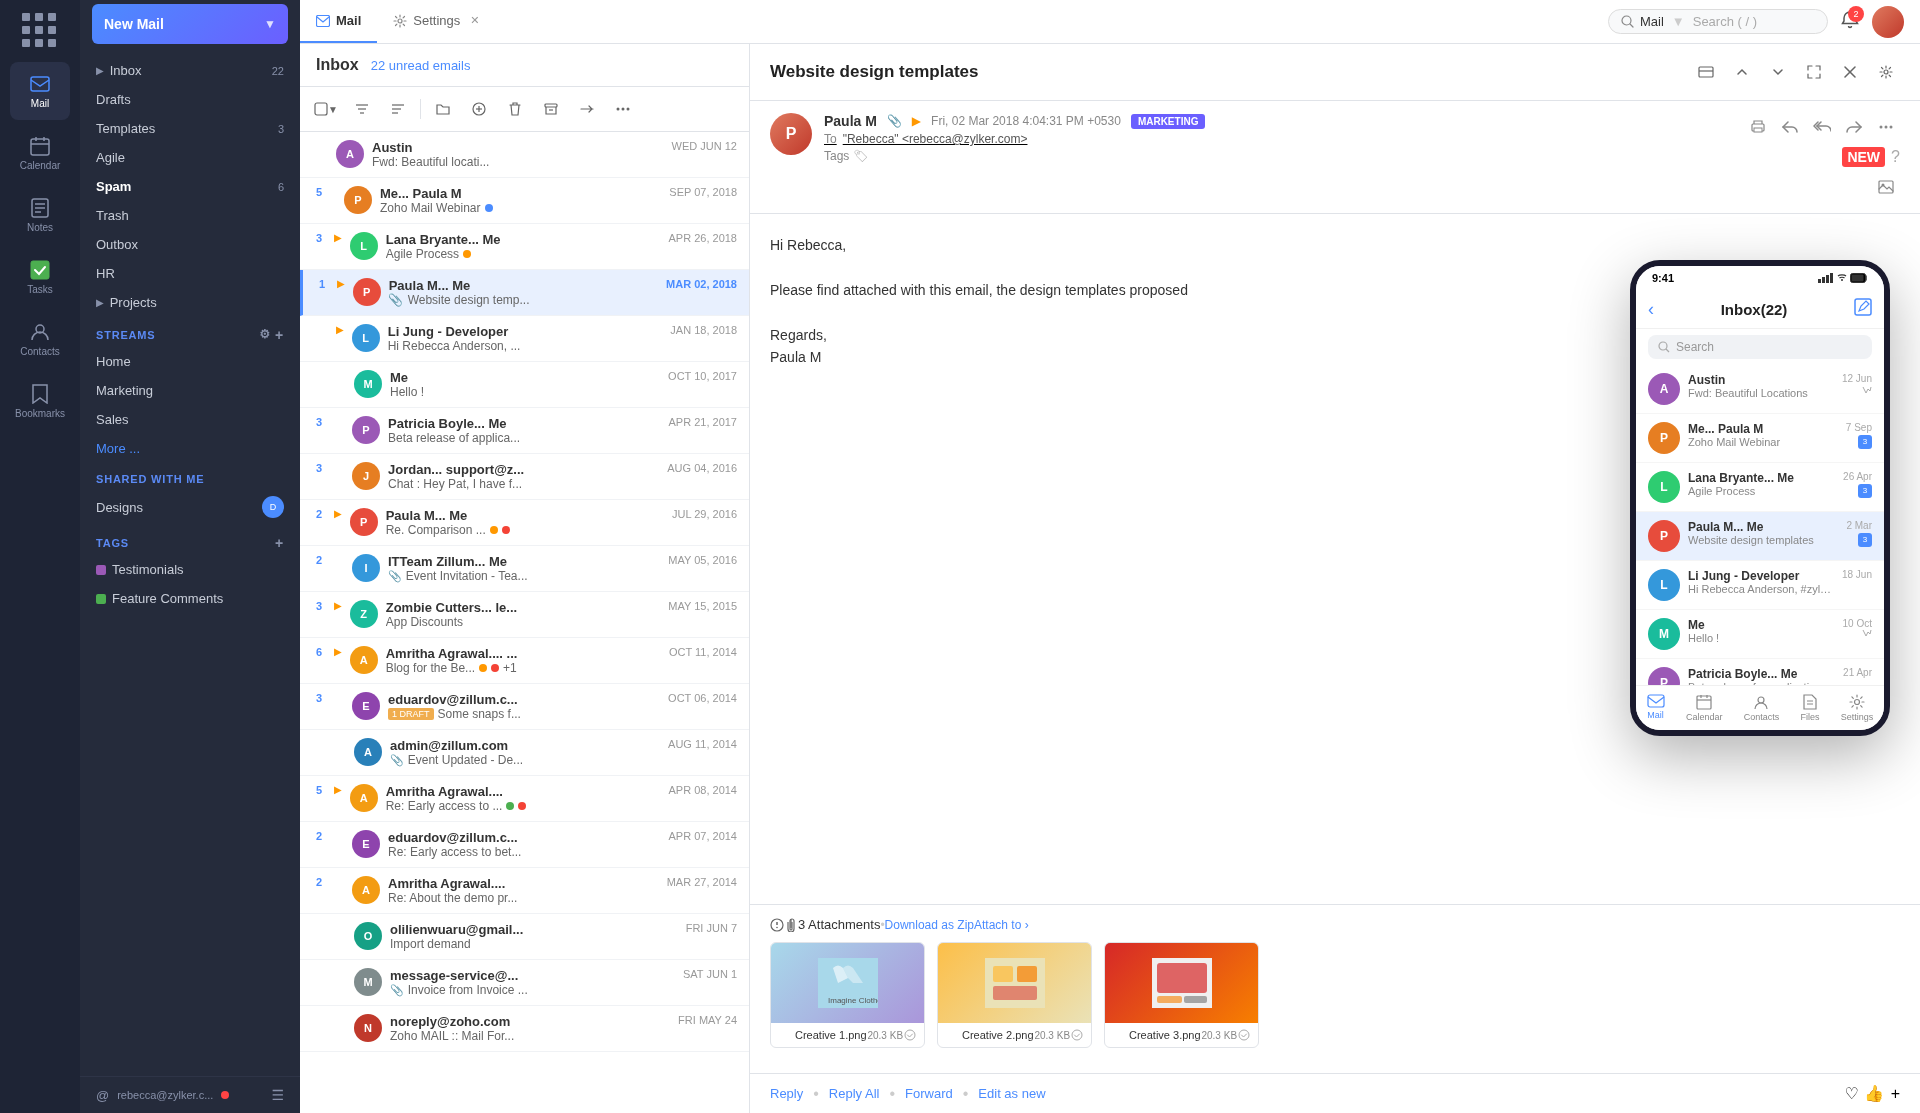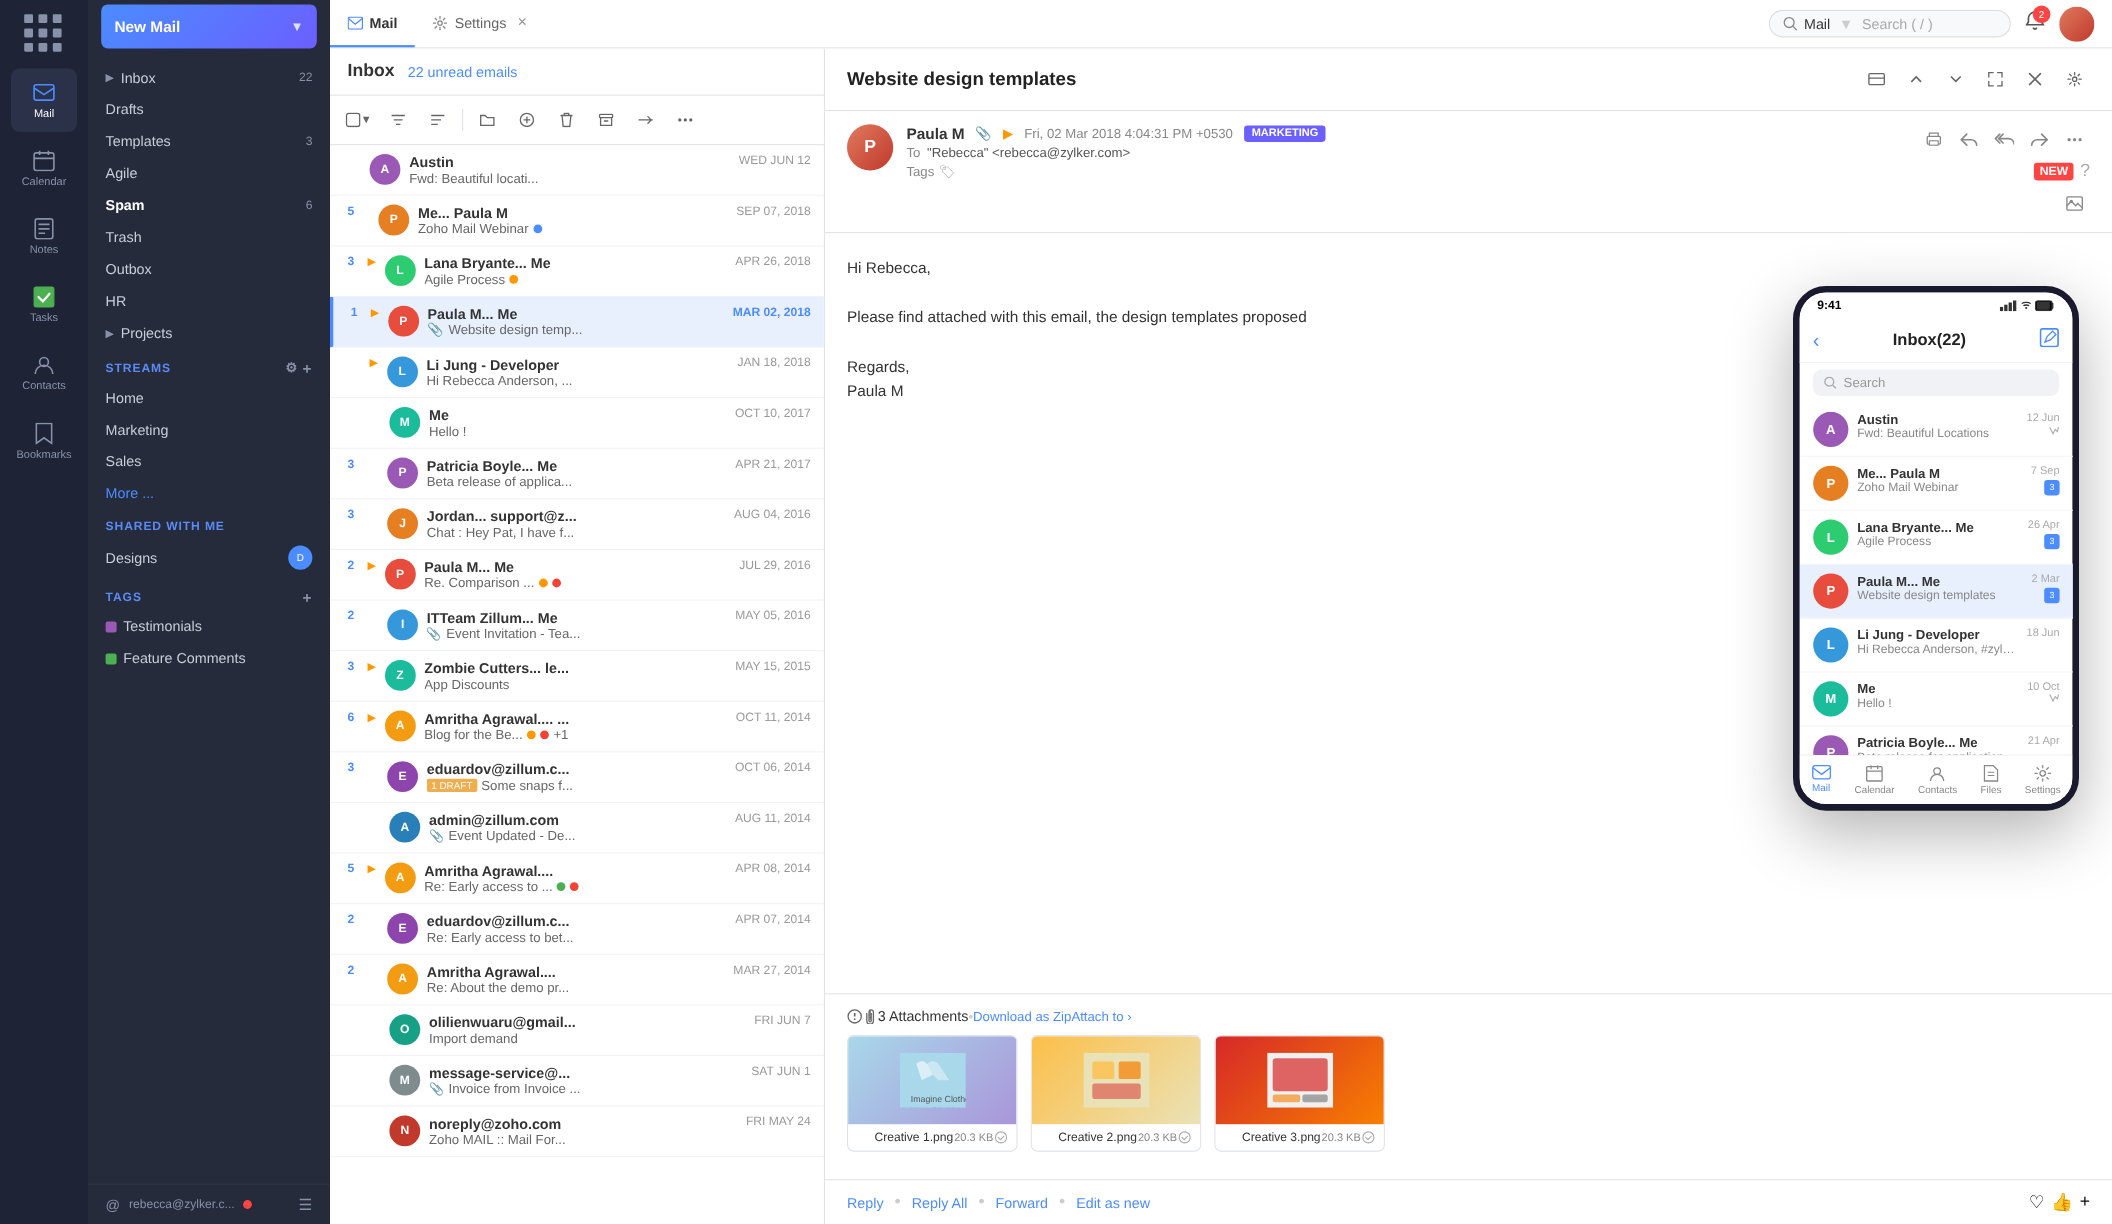--- a/index.html
+++ b/index.html
@@ -173,21 +173,21 @@
     .email-detail-actions { display: flex; align-items: center; gap: 8px; }
     .action-btn { width: 28px; height: 28px; display: flex; align-items: center; justify-content: center; cursor: pointer; color: #666; font-size: 14px; border: none; background: none; border-radius: 4px; }
 
     .email-meta { padding: 12px 20px; border-bottom: 1px solid #e0e3e8; display: flex; align-items: flex-start; gap: 12px; }
     .sender-avatar { width: 42px; height: 42px; border-radius: 50%; background: linear-gradient(135deg, #e07a5f, #c0392b); display: flex; align-items: center; justify-content: center; color: #fff; font-size: 16px; font-weight: 700; flex-shrink: 0; }
     .meta-info { flex: 1; }
     .meta-row1 { display: flex; align-items: center; gap: 10px; }
     .sender-name { font-size: 14px; font-weight: 700; color: #333; }
     .meta-date { font-size: 12px; color: #888; }
     .meta-badge { background: #6b5fff; color: #fff; font-size: 10px; padding: 2px 7px; border-radius: 3px; font-weight: 600; }
-    .meta-row2 { display: flex; gap: 6px; margin-top: 3px; }
+    .meta-row2 { display: flex; gap: 6px; margin-top: 3px; text-decoration: underline; }
     .meta-to { font-size: 12px; color: #888; }
     .meta-tags { display: flex; gap: 4px; margin-top: 3px; }
     .right-actions { display: flex; flex-direction: column; align-items: flex-end; gap: 6px; }
     .email-action-icons { display: flex; gap: 4px; }
 
     .email-body { flex: 1; padding: 20px; overflow-y: auto; font-size: 14px; color: #333; line-height: 1.6; }
     .email-body a { color: #4b8cff; text-decoration: none; }
 
     .attachments-section { padding: 12px 20px; border-top: 1px solid #e0e3e8; }
     .attachments-header { display: flex; align-items: center; margin-bottom: 10px; }
@@ -234,21 +234,21 @@
     .mobile-bottom-bar { display: flex; justify-content: space-around; padding: 8px 0; border-top: 1px solid #f0f0f0; background: #fff; }
     .mobile-bottom-item { display: flex; flex-direction: column; align-items: center; gap: 2px; font-size: 9px; color: #888; cursor: pointer; }
     .mobile-bottom-item.active { color: #4b8cff; }
 
     
     .thumb-clothes { background: linear-gradient(135deg, #a8d8ea, #aa96da); }
     .thumb-mockup { background: linear-gradient(135deg, #fcbf49, #eae2b7); }
     .thumb-design { background: linear-gradient(135deg, #d62828, #f77f00); }
 
     .new-badge {
-      background: #ff4444; color: #fff; font-size: 11px; padding: 2px 5px; border-radius: 3px; font-weight: 700;
+      background: #ff4444; color: #fff; font-size: 14px; padding: 2px 5px; border-radius: 3px; font-weight: 700;
     }
   </style>
 </head>
 <body>
 
 <div class="icon-bar">
   <div class="icon-bar-grid">
     <div class="grid-dot"></div>
       <div class="grid-dot"></div>
       <div class="grid-dot"></div>

